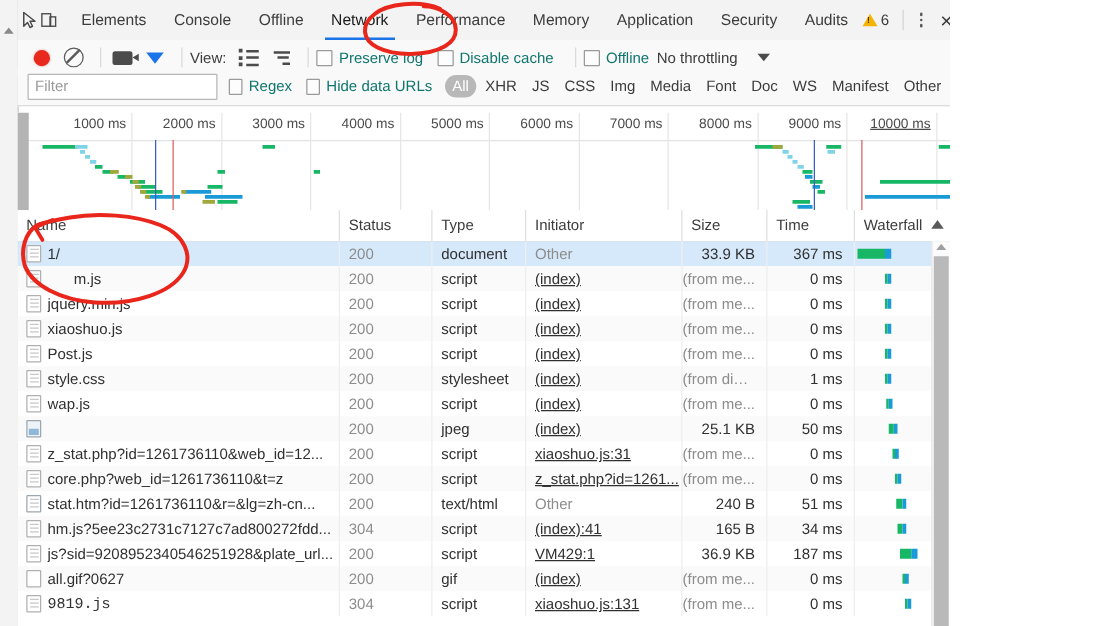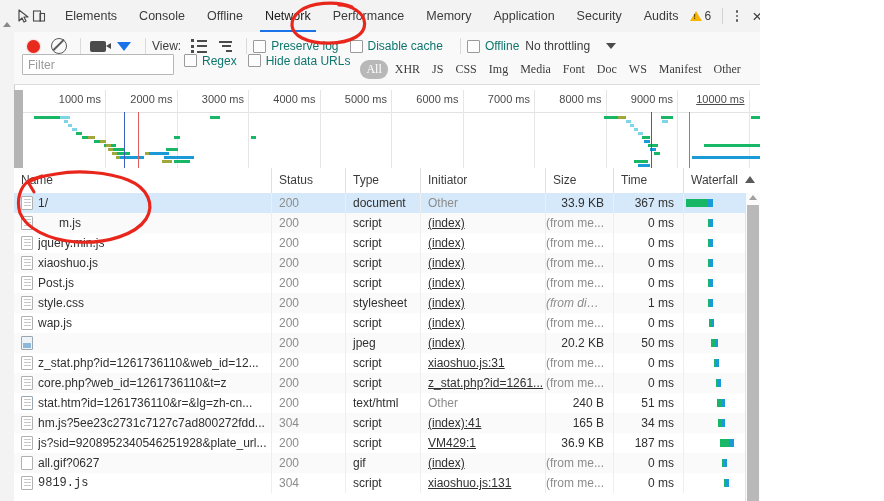--- a/index.html
+++ b/index.html
@@ -52,24 +52,24 @@
   .icon-list b{width:3px;height:3px;background:#4b4b4b;display:block;}
   .icon-list u{width:10px;height:2px;background:#4b4b4b;display:block;text-decoration:none;}
   .icon-wf{display:flex;flex-direction:column;gap:2.5px;align-items:flex-start;}
   .icon-wf u{display:block;height:2px;background:#4b4b4b;text-decoration:none;}
   .cb{width:11px;height:11px;border:1px solid #9a9a9a;background:#fdfdfd;border-radius:1px;display:inline-block;vertical-align:-1px;}
   .cbl{font-size:12px;color:#0f766e;margin-left:5px;margin-right:11px;white-space:nowrap;}
   .throttle{font-size:12px;color:#3c3c3c;margin-left:2px;white-space:nowrap;}
   .caret{margin-left:16px;width:0;height:0;border-left:5px solid transparent;border-right:5px solid transparent;border-top:6px solid #4b4b4b;}
 
   
-  .filterbar{position:absolute;left:14px;top:54px;right:0;height:30px;background:#f9f9f9;border-bottom:1px solid #dcdcdc;display:flex;padding-left:8px;}
+  .filterbar{position:absolute;left:14px;top:54px;right:0;height:30px;background:#f9f9f9;border-bottom:1px solid #dcdcdc;display:flex;align-items:center;padding-left:8px;}
   .filterinput{width:140px;height:19px;border:1px solid #b7b7b7;background:#fff;border-radius:1px;padding:0 5px;font-size:12px;color:#3c3c3c;font-family:"Liberation Sans",sans-serif;outline:none;}
   .filterinput::placeholder{color:#9a9a9a;}
-  .chips{display:flex;align-items:center;margin-left:4px;font-family:Liberation Serif, serif;}
+  .chips{display:flex;align-items:center;margin-left:4px;}
   .chip{font-size:12px;color:#3c3c3c;padding:2px 5px;border-radius:9px;white-space:nowrap;margin-right:2px;}
   .chip.sel{background:#b8b8b8;color:#fff;padding:2px 6px;}
 
   
   .overview{position:absolute;left:14px;top:90px;right:0;height:78px;background:#fff;border-bottom:1px solid #c9c9c9;overflow:hidden;}
   .ov-ruler{position:absolute;left:0;top:0;right:0;height:22px;border-bottom:1px solid #e3e3e3;}
   .ov-handle{position:absolute;left:0;top:0;width:9px;height:78px;background:#b4b4b4;}
   .ov-tick{position:absolute;top:0;height:78px;border-left:1px solid #e6e6e6;}
   .ov-tlabel{position:absolute;top:3px;font-size:11px;color:#4a4a4a;transform:translateX(-100%);padding-right:4px;white-space:nowrap;}
   .ov-bar{position:absolute;height:3px;border-radius:0;}
@@ -427,21 +427,21 @@
           </div>
         </div>
         <div class="row odd">
           <div class="cell name" style="width: 258px;">
             <span class="fileicon"></span>
             <span style="overflow: hidden; text-overflow: ellipsis; white-space: nowrap;">style.css</span>
           </div>
           <div class="cell muted" style="width: 74px;">200</div>
           <div class="cell " style="width: 75px;">stylesheet</div>
           <div class="cell" style="width: 125px;"><span class="link">(index)</span></div>
-          <div class="cell num muted" style="width: 68px; font-style: italic;">(from disk...</div>
+          <div class="cell num muted" style="width: 68px;">(from disk...</div>
           <div class="cell num" style="width: 70px;">1 ms</div>
           <div class="cell wf">
             <div class="wbar" style="left: 24px; width: 5px;">
               <span class="wseg-g" style="left: 0px; width: 2px;"></span>
               <span class="wseg-b" style="left: 2px; width: 3px;"></span>
             </div>
             <div class="wf-line blue" style="left: 64px;"></div>
             <div class="wf-line red" style="left: 83px;"></div>
           </div>
         </div>
@@ -464,21 +464,21 @@
             <div class="wf-line red" style="left: 83px;"></div>
           </div>
         </div>
         <div class="row odd">
           <div class="cell name" style="width: 258px;">
             <span class="fileicon img"></span>
           </div>
           <div class="cell muted" style="width: 74px;">200</div>
           <div class="cell " style="width: 75px;">jpeg</div>
           <div class="cell" style="width: 125px;"><span class="link">(index)</span></div>
-          <div class="cell num" style="width: 68px;">20.2 KB</div>
+          <div class="cell num" style="width: 68px;">25.1 KB</div>
           <div class="cell num" style="width: 70px;">50 ms</div>
           <div class="cell wf">
             <div class="wbar" style="left: 27px; width: 7px;">
               <span class="wseg-g" style="left: 0px; width: 4px;"></span>
               <span class="wseg-b" style="left: 4px; width: 3px;"></span>
             </div>
             <div class="wf-line blue" style="left: 64px;"></div>
             <div class="wf-line red" style="left: 83px;"></div>
           </div>
         </div>

